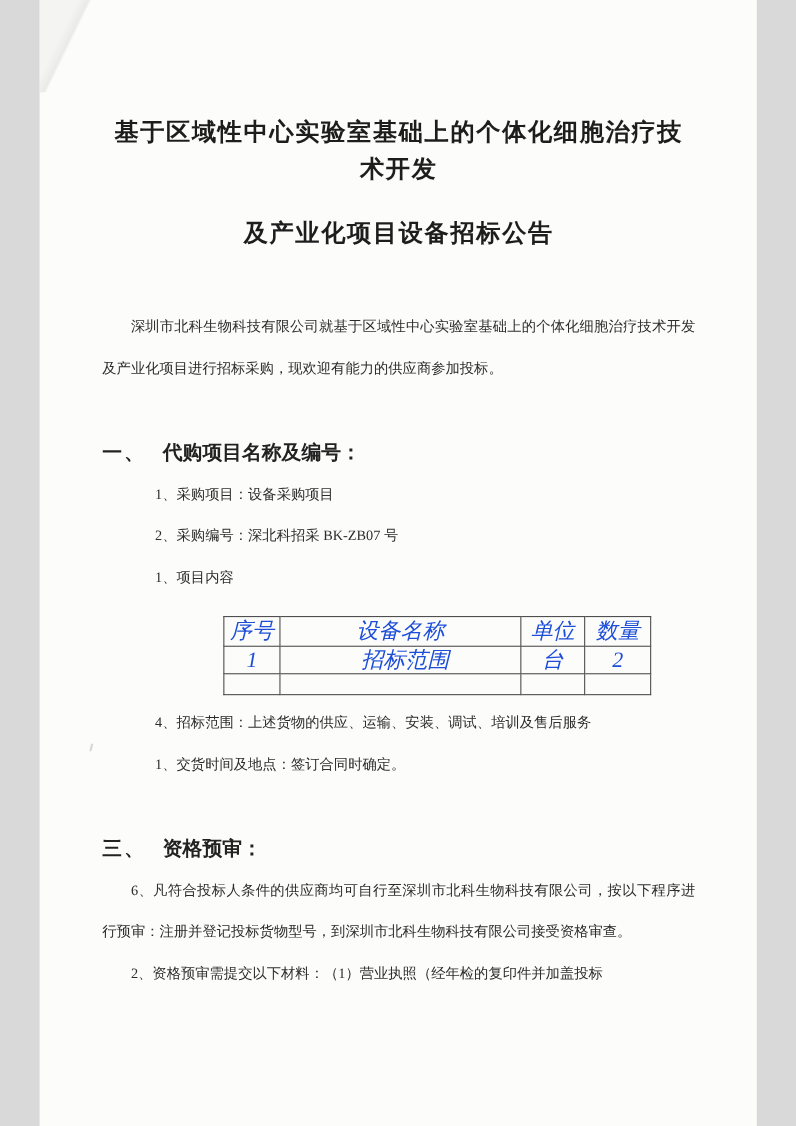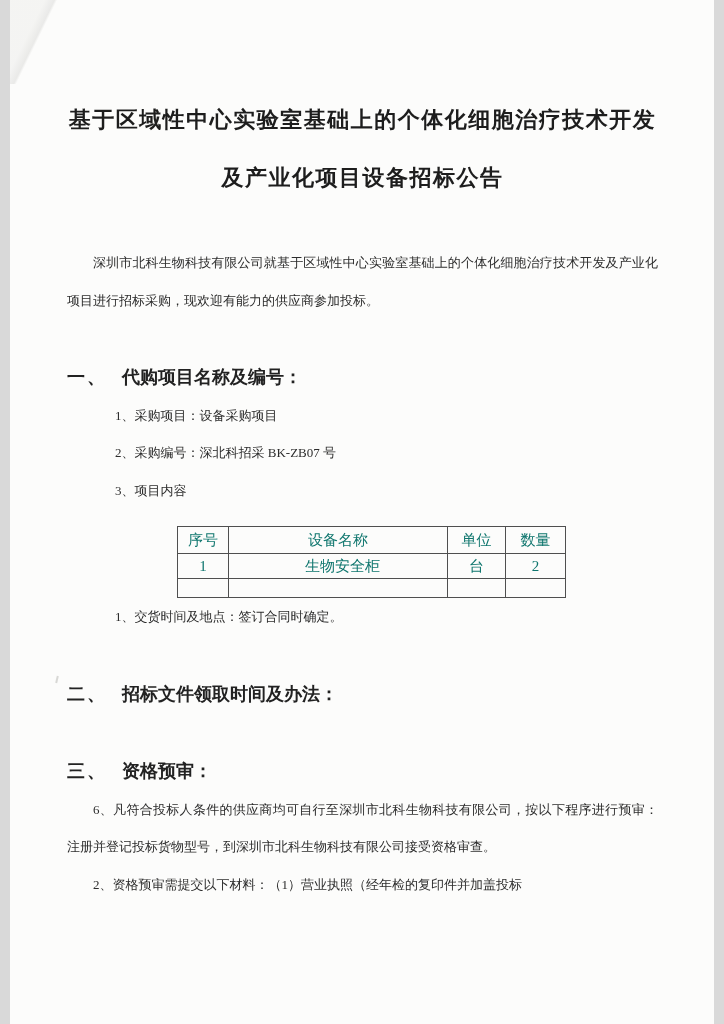--- a/index.html
+++ b/index.html
@@ -1,18 +1,18 @@
 <!DOCTYPE html>
 <html><head>
 <meta charset="utf-8">
 <style>
   * { margin: 0; padding: 0; box-sizing: border-box; }
   html, body { background: #d9d9d9; }
   .page {
-    width: 704px;
+    width: 652px;
     height: 1024px;
     margin: 0 auto;
     background: #fcfcfb;
     position: relative;
     overflow: hidden;
     font-family: "Liberation Serif", "DejaVu Serif", serif;
     color: #2e2e2e;
   }
   
   .scan-corner {
@@ -59,21 +59,21 @@
   }
   .sec-heading .num { margin-right: 15px; letter-spacing: 2px; }
 
   .item { margin-left: 48px; }
   .item4 { margin-top: 6px; }
 
   .block-indent { margin-left: 46px; }
   .para { text-indent: 2em; }
 
   .table-wrap { margin: 17px 0 0 110px; }
-  table.goods { border-collapse: collapse; font-size: 15px; color: #0f766e; }
+  table.goods { border-collapse: collapse; font-size: 20px; color: #1d4ed8; font-style: italic; }
   table.goods th, table.goods td {
     border: 1px solid #4f4f4f;
     font-weight: normal;
     text-align: center;
     vertical-align: middle;
     line-height: 1;
   }
   .col-idx  { width: 51px; }
   .col-name { width: 219px; }
   .col-unit { width: 58px; }
@@ -96,58 +96,56 @@
     <h1 class="title title2">及产业化项目设备招标公告</h1>
 
     <p class="body-text intro">深圳市北科生物科技有限公司就基于区域性中心实验室基础上的个体化细胞治疗技术开发及产业化项目进行招标采购，现欢迎有能力的供应商参加投标。</p>
 
     <div class="body-text sec-heading">
       <span class="num">一、</span><span>代购项目名称及编号：</span>
     </div>
 
     <p class="body-text item">1、采购项目：设备采购项目</p>
     <p class="body-text item">2、采购编号：深北科招采 BK-ZB07 号</p>
-    <p class="body-text item">3、项目内容</p>
+    <p class="body-text item">1、项目内容</p>
 
     <div class="table-wrap">
       <table class="goods">
         <colgroup>
           <col class="col-idx">
             <col class="col-name">
             <col class="col-unit">
             <col class="col-qty">
         </colgroup>
         <tbody>
             <tr class="hrow">
           <th>序号</th>
           <th>设备名称</th>
           <th>单位</th>
           <th>数量</th>
         </tr>
         <tr class="drow">
           <td>1</td>
-          <td class="name-cell">生物安全柜</td>
+          <td class="name-cell">招标范围</td>
           <td>台</td>
           <td>2</td>
         </tr>
         <tr class="erow">
           <td></td>
           <td class="name-cell"></td>
           <td></td>
           <td></td>
         </tr>
       </tbody>
         </table>
     </div>
 
+    <p class="body-text item item4">4、招标范围：上述货物的供应、运输、安装、调试、培训及售后服务</p>
     <p class="body-text item">1、交货时间及地点：签订合同时确定。</p>
 
-    <div class="body-text sec-heading">
-      <span class="num">二、</span><span>招标文件领取时间及办法：</span>
-    </div>
 
 
     <div class="body-text sec-heading">
       <span class="num">三、</span><span>资格预审：</span>
     </div>
 
     <p class="body-text para">6、凡符合投标人条件的供应商均可自行至深圳市北科生物科技有限公司，按以下程序进行预审：注册并登记投标货物型号，到深圳市北科生物科技有限公司接受资格审查。</p>
     <p class="body-text para">2、资格预审需提交以下材料：（1）营业执照（经年检的复印件并加盖投标</p>
 
   </div>

